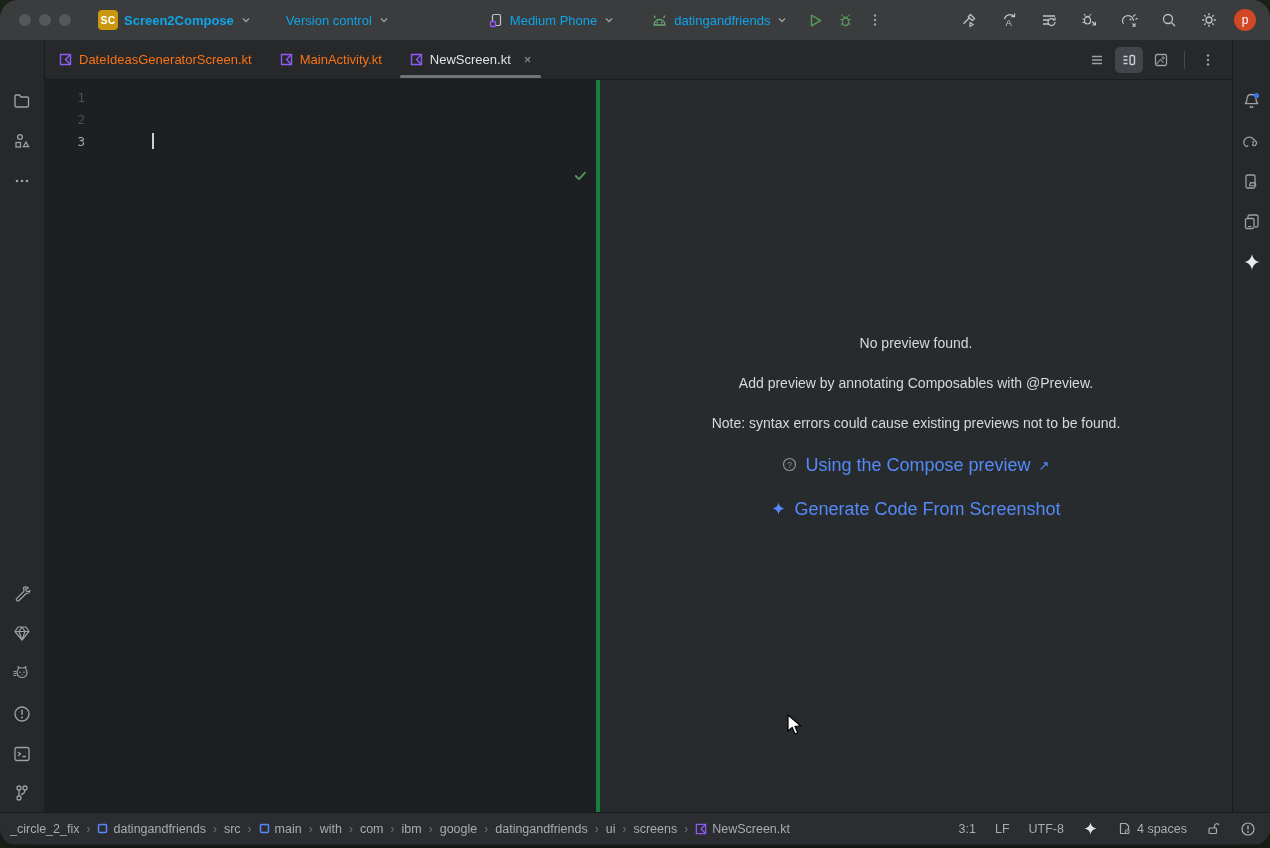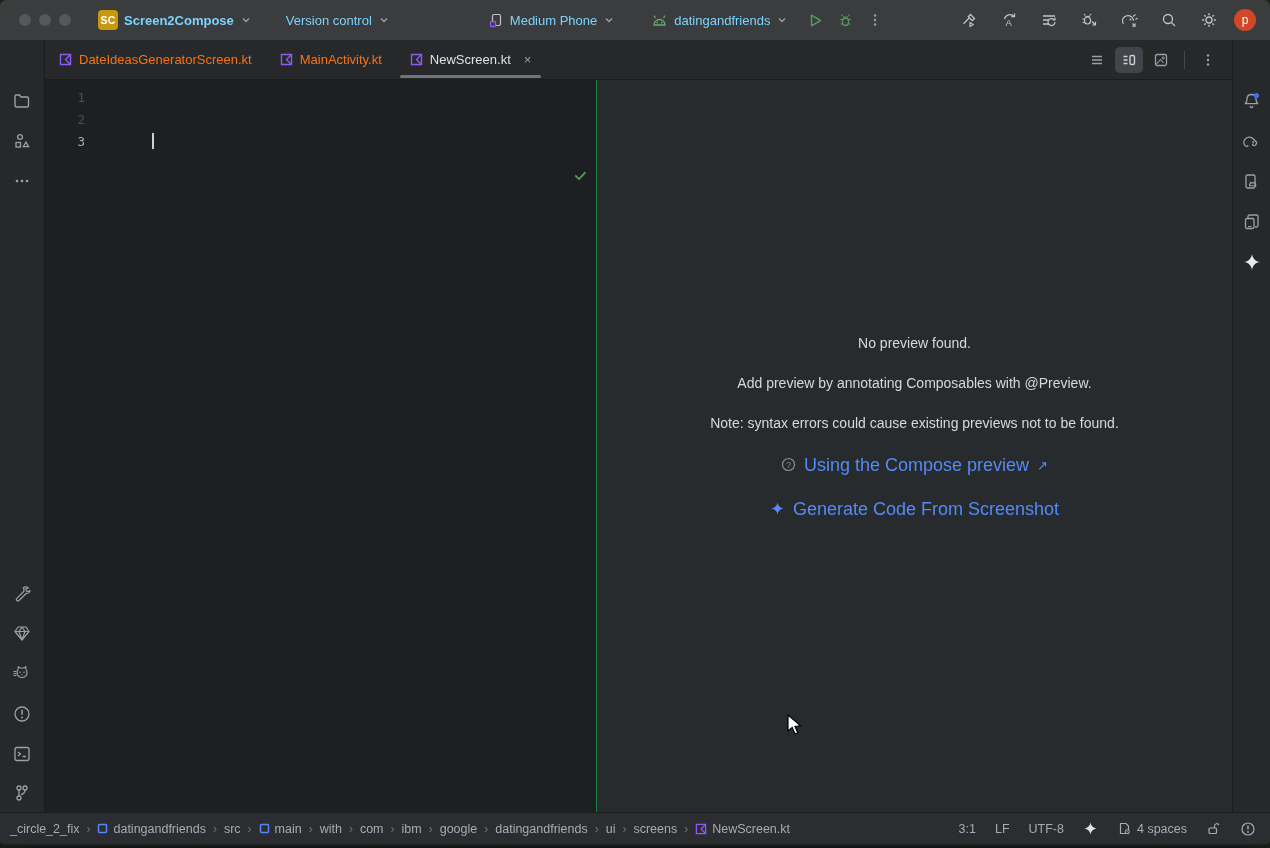--- a/index.html
+++ b/index.html
@@ -1,39 +1,39 @@
 <!DOCTYPE html>
 <html><head>
 <meta charset="utf-8">
 <style>
   * { margin:0; padding:0; box-sizing:border-box; }
   html,body { width:1270px; height:848px; overflow:hidden; }
   body { background:#1c271b; font-family:"Liberation Sans", sans-serif; }
 
   .window {
     position:absolute; inset:0 0 2px 0;
-    background:#1e1f22; border-radius:6px; overflow:hidden;
+    background:#1e1f22; border-radius:18px; overflow:hidden;
     box-shadow:0 10px 40px rgba(0,0,0,.6);
   }
 
   
   .titlebar {
     position:absolute; top:0; left:0; right:0; height:40px;
     background:#3a3c3e; display:flex; align-items:center;
     color:#dfe1e5; font-size:13px;
   }
   .traffic { display:flex; gap:8px; margin-left:19px; }
   .traffic span { width:12px; height:12px; border-radius:50%; background:#55585b; display:block; }
   .tb-group { display:flex; align-items:center; gap:6px; cursor:default; }
   .sc-badge {
     width:20px; height:20px; border-radius:4px; background:#c9980f;
     color:#fff; font-weight:bold; font-size:10.5px; display:flex;
     align-items:center; justify-content:center; letter-spacing:.3px;
   }
-  .tb-label { color:#7dd3fc; }
+  .tb-label { color:#0ea5e9; }
   .chev { opacity:.75; display:flex; }
   .icon-btn { display:flex; align-items:center; justify-content:center; width:30px; height:30px; border-radius:6px; }
   .icon-btn svg, .tb-group svg { display:block; }
   .avatar {
     width:22px; height:22px; border-radius:50%; background:#d24726;
     color:#fff; font-size:12px; display:flex; align-items:center; justify-content:center;
   }
 
   
   .left-strip {
@@ -77,21 +77,21 @@
   .gutter { width:62px; text-align:right; padding-right:22px; color:#4b5059; font-size:12.5px; flex:none; }
   .gutter.current { color:#a9abb2; }
   .code { white-space:pre; color:#bcbec4; }
   .kw { color:#cf8e6d; }
   .ed-check { position:absolute; top:88px; right:8px; }
   .caret { position:absolute; left:107px; top:3px; width:1.5px; height:16px; background:#ced0d6; }
 
   
   .preview {
     position:absolute; top:80px; left:596px; right:38px; bottom:34px;
-    background:#282b2d; border-left:1px solid #15803d;
+    background:#282b2d; border-left:4px solid #15803d;
   }
   .preview-msgs { position:absolute; top:255px; left:0; right:0; text-align:center; color:#d6d8dd; font-size:14px; }
   .pv-line { margin-bottom:24px; }
   .pv-link-row { display:flex; align-items:center; justify-content:center; gap:8px; margin-bottom:23px; }
   .pv-link { color:#548af7; font-size:18px; text-decoration:none; }
   .pv-ext { color:#548af7; font-size:13px; }
 
   
   .statusbar {
     position:absolute; left:0; right:0; bottom:2px; height:32px;

